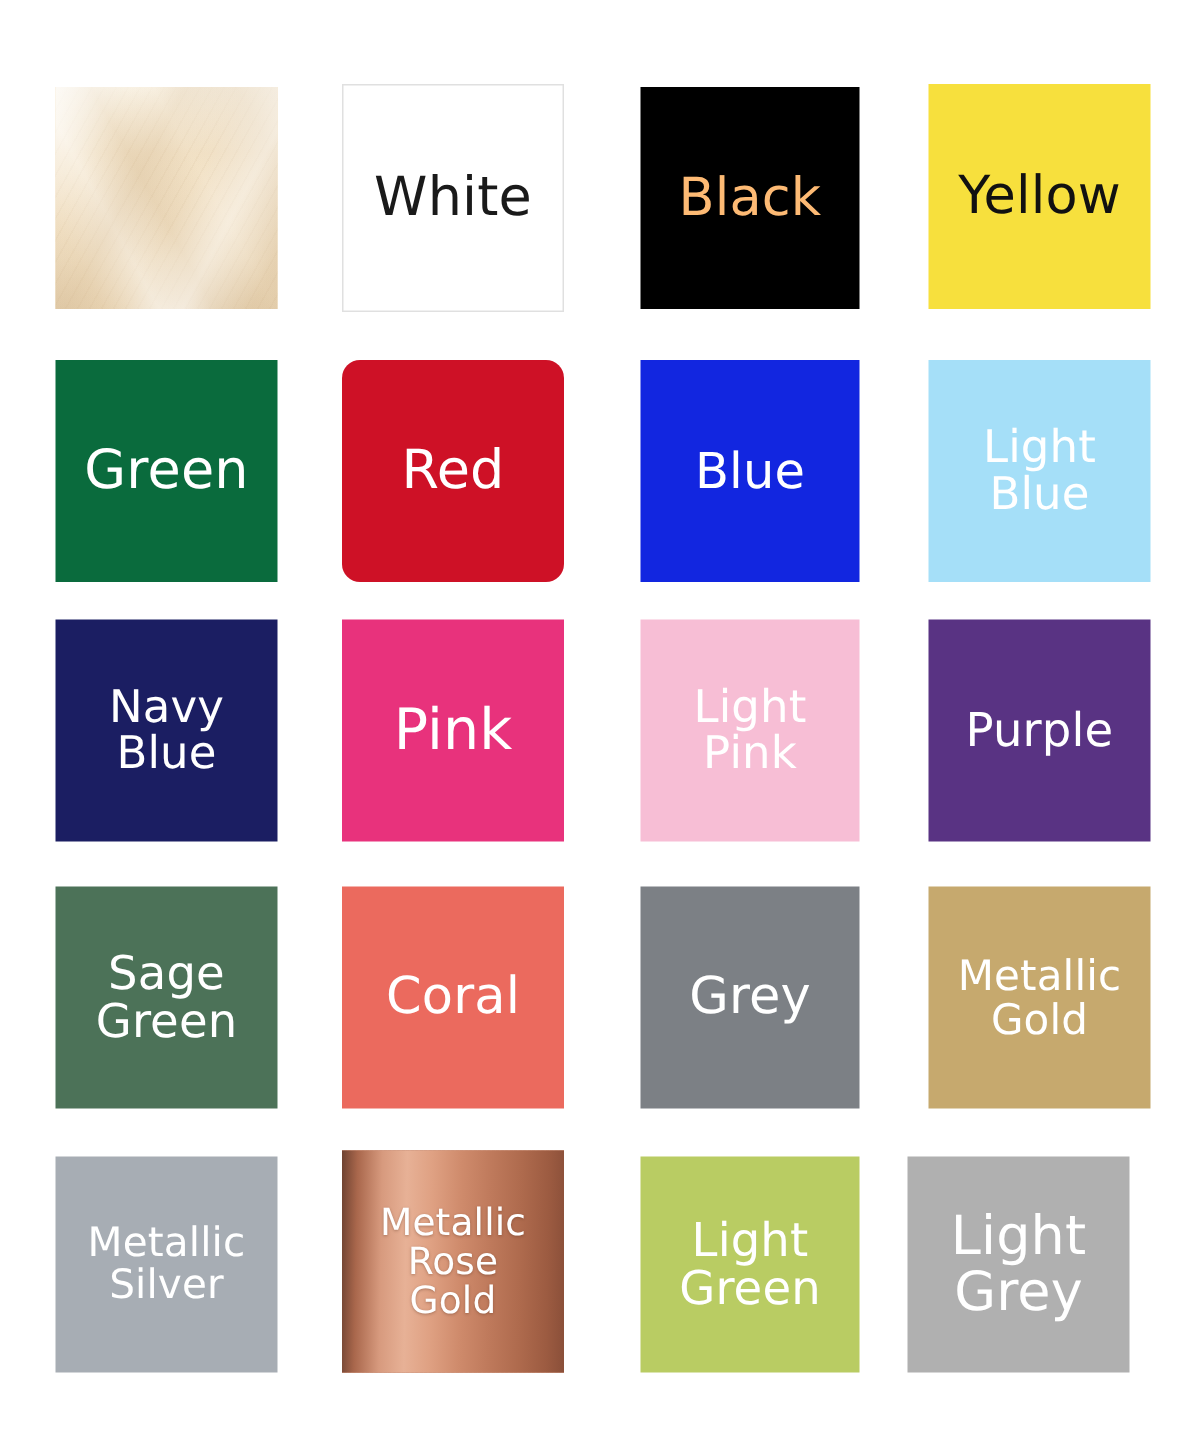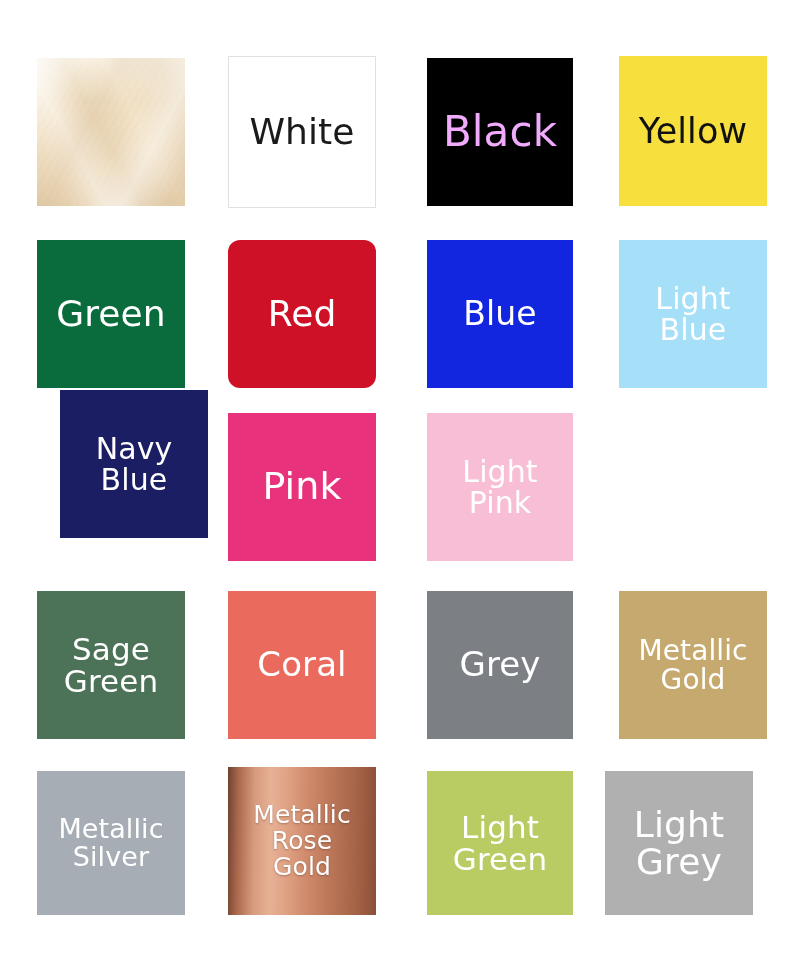--- a/index.html
+++ b/index.html
@@ -92,48 +92,51 @@
 <body>
 
 <div id="swatch-grid" style="background: rgb(255, 255, 255);">
     <div class="swatch" style="left: 37px; top: 58px; width: 148px; height: 148px; background: rgb(243, 227, 200);">
       <div class="wood-texture"></div>
     </div>
     <div class="swatch" style="left: 228px; top: 56px; width: 148px; height: 152px; background: rgb(255, 255, 255); border: 1px solid rgb(224, 224, 224);">
       <span class="swatch-label" style="color: rgb(26, 26, 26); font-size: 36px;">White</span>
     </div>
     <div class="swatch" style="left: 427px; top: 58px; width: 146px; height: 148px; background: rgb(0, 0, 0);">
-      <span class="swatch-label" style="color: #f0abfc; font-size: 42px;">Black</span>
+      <span class="swatch-label" style="color: #fdba74; font-size: 35px;">Black</span>
     </div>
     <div class="swatch" style="left: 619px; top: 56px; width: 148px; height: 150px; background: rgb(247, 224, 61);">
       <span class="swatch-label" style="color: rgb(17, 17, 17); font-size: 35px;">Yellow</span>
     </div>
     <div class="swatch" style="left: 37px; top: 240px; width: 148px; height: 148px; background: rgb(10, 107, 61);">
       <span class="swatch-label" style="color: rgb(255, 255, 255); font-size: 36px;">Green</span>
     </div>
     <div class="swatch" style="left: 228px; top: 240px; width: 148px; height: 148px; background: rgb(206, 17, 38); border-radius: 12px;">
       <span class="swatch-label" style="color: rgb(255, 255, 255); font-size: 36px;">Red</span>
     </div>
     <div class="swatch" style="left: 427px; top: 240px; width: 146px; height: 148px; background: rgb(18, 38, 224);">
       <span class="swatch-label" style="color: rgb(255, 255, 255); font-size: 33px;">Blue</span>
     </div>
     <div class="swatch" style="left: 619px; top: 240px; width: 148px; height: 148px; background: rgb(165, 223, 248);">
       <span class="swatch-label" style="color: rgb(255, 255, 255); font-size: 30px;">Light
 Blue</span>
     </div>
-    <div class="swatch" style="left: 37px; top: 390px; width: 148px; height: 148px; background: rgb(27, 30, 98); margin-left: 23px;">
+    <div class="swatch" style="left: 37px; top: 413px; width: 148px; height: 148px; background: rgb(27, 30, 98);">
       <span class="swatch-label" style="color: rgb(255, 255, 255); font-size: 30px;">Navy
 Blue</span>
     </div>
     <div class="swatch" style="left: 228px; top: 413px; width: 148px; height: 148px; background: rgb(232, 50, 124);">
       <span class="swatch-label" style="color: rgb(255, 255, 255); font-size: 38px;">Pink</span>
     </div>
     <div class="swatch" style="left: 427px; top: 413px; width: 146px; height: 148px; background: rgb(247, 190, 213);">
       <span class="swatch-label" style="color: rgb(255, 255, 255); font-size: 30px;">Light
 Pink</span>
+    </div>
+    <div class="swatch" style="left: 619px; top: 413px; width: 148px; height: 148px; background: rgb(89, 51, 131);">
+      <span class="swatch-label" style="color: rgb(255, 255, 255); font-size: 31px;">Purple</span>
     </div>
     <div class="swatch" style="left: 37px; top: 591px; width: 148px; height: 148px; background: rgb(76, 114, 88);">
       <span class="swatch-label" style="color: rgb(255, 255, 255); font-size: 31px;">Sage
 Green</span>
     </div>
     <div class="swatch" style="left: 228px; top: 591px; width: 148px; height: 148px; background: rgb(235, 106, 94);">
       <span class="swatch-label" style="color: rgb(255, 255, 255); font-size: 34px;">Coral</span>
     </div>
     <div class="swatch" style="left: 427px; top: 591px; width: 146px; height: 148px; background: rgb(124, 128, 133);">
       <span class="swatch-label" style="color: rgb(255, 255, 255); font-size: 34px;">Grey</span>

